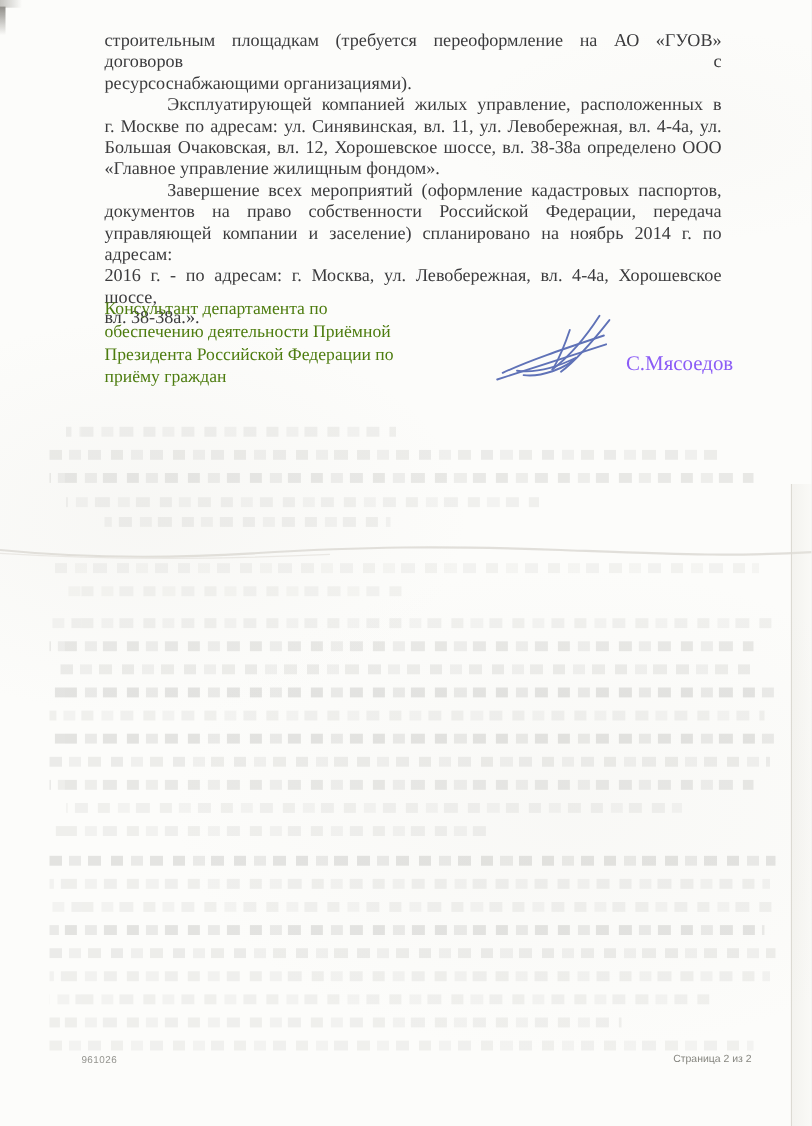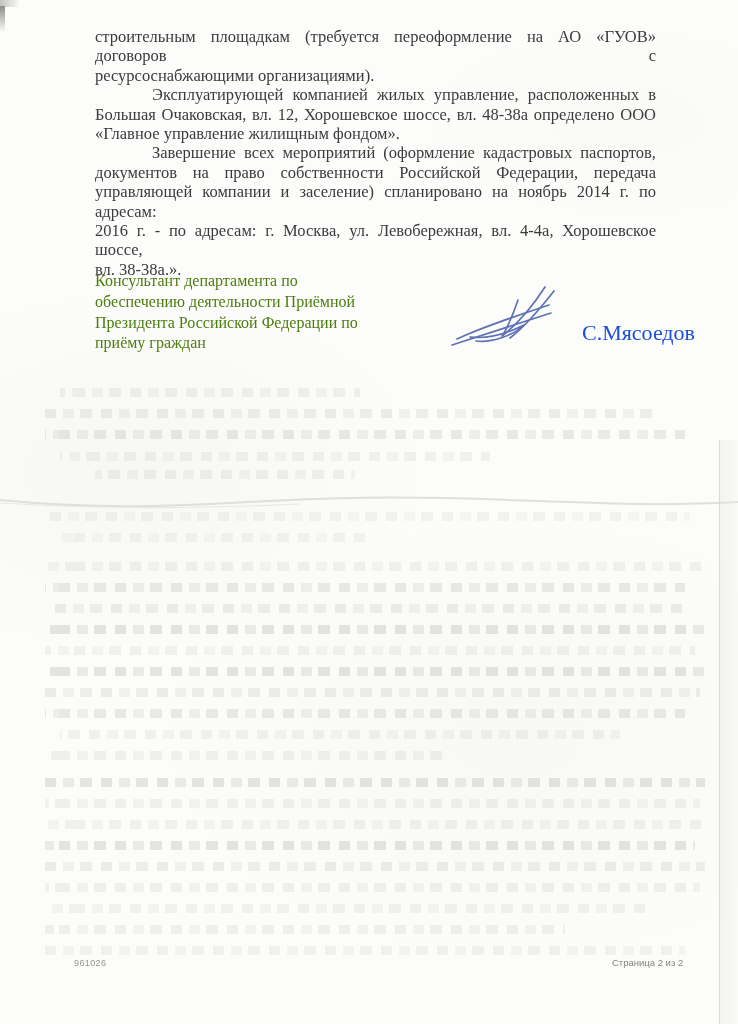--- a/index.html
+++ b/index.html
@@ -24,22 +24,22 @@
   }
   .tl{text-align:justify;text-align-last:justify;white-space:normal;}
   .tl.last{text-align-last:left;}
   .tl.indent{padding-left:57px;}
   
   .sig-title{
     position:absolute;left:95px;top:271px;width:330px;
     font-size:16px;line-height:20.8px;color:#4d7c0f;
   }
   .sig-name{
-    position:absolute;left:582px;top:320px;
-    font-size:22px;color:#1d4ed8;
+    position:absolute;left:569px;top:320px;
+    font-size:19px;color:#8b5cf6;
   }
   .sig-ink{position:absolute;left:448px;top:282px;width:122px;height:68px;}
   
   .footer-left{
     position:absolute;left:74px;top:958px;
     font-family:"Liberation Sans", sans-serif;font-size:9px;
     color:#94948f;letter-spacing:.4px;
   }
   .footer-right{
     position:absolute;left:612px;top:957px;
@@ -85,21 +85,22 @@
 
 <div class="page">
 
   <div class="body-text">
     <div>
       <div class="tl">строительным площадкам (требуется переоформление на АО «ГУОВ» договоров с</div>
       <div class="tl last">ресурсоснабжающими организациями).</div>
     </div>
     <div>
       <div class="tl indent">Эксплуатирующей компанией жилых управление, расположенных в</div>
-      <div class="tl">Большая Очаковская, вл. 12, Хорошевское шоссе, вл. 48-38а определено ООО</div>
+      <div class="tl">г. Москве по адресам: ул. Синявинская, вл. 11, ул. Левобережная, вл. 4-4а, ул.</div>
+      <div class="tl">Большая Очаковская, вл. 12, Хорошевское шоссе, вл. 38-38а определено ООО</div>
       <div class="tl last">«Главное управление жилищным фондом».</div>
     </div>
     <div>
       <div class="tl indent">Завершение всех мероприятий (оформление кадастровых паспортов,</div>
       <div class="tl">документов на право собственности Российской Федерации, передача</div>
       <div class="tl">управляющей компании и заселение) спланировано на ноябрь 2014 г. по адресам:</div>
       <div class="tl">2016 г. - по адресам: г. Москва, ул. Левобережная, вл. 4-4а, Хорошевское шоссе,</div>
       <div class="tl last">вл. 38-38а.».</div>
     </div>
   </div>

